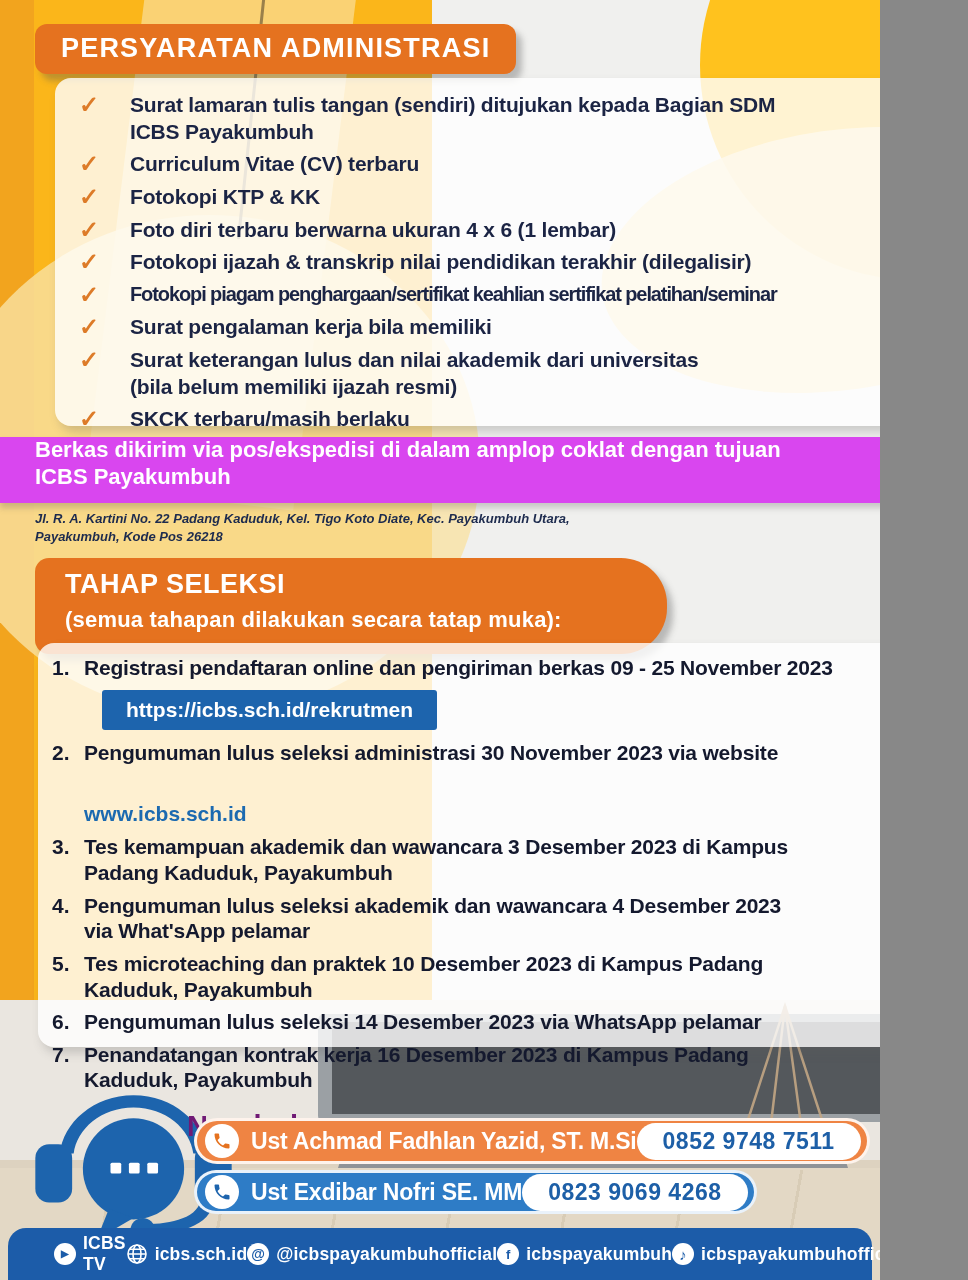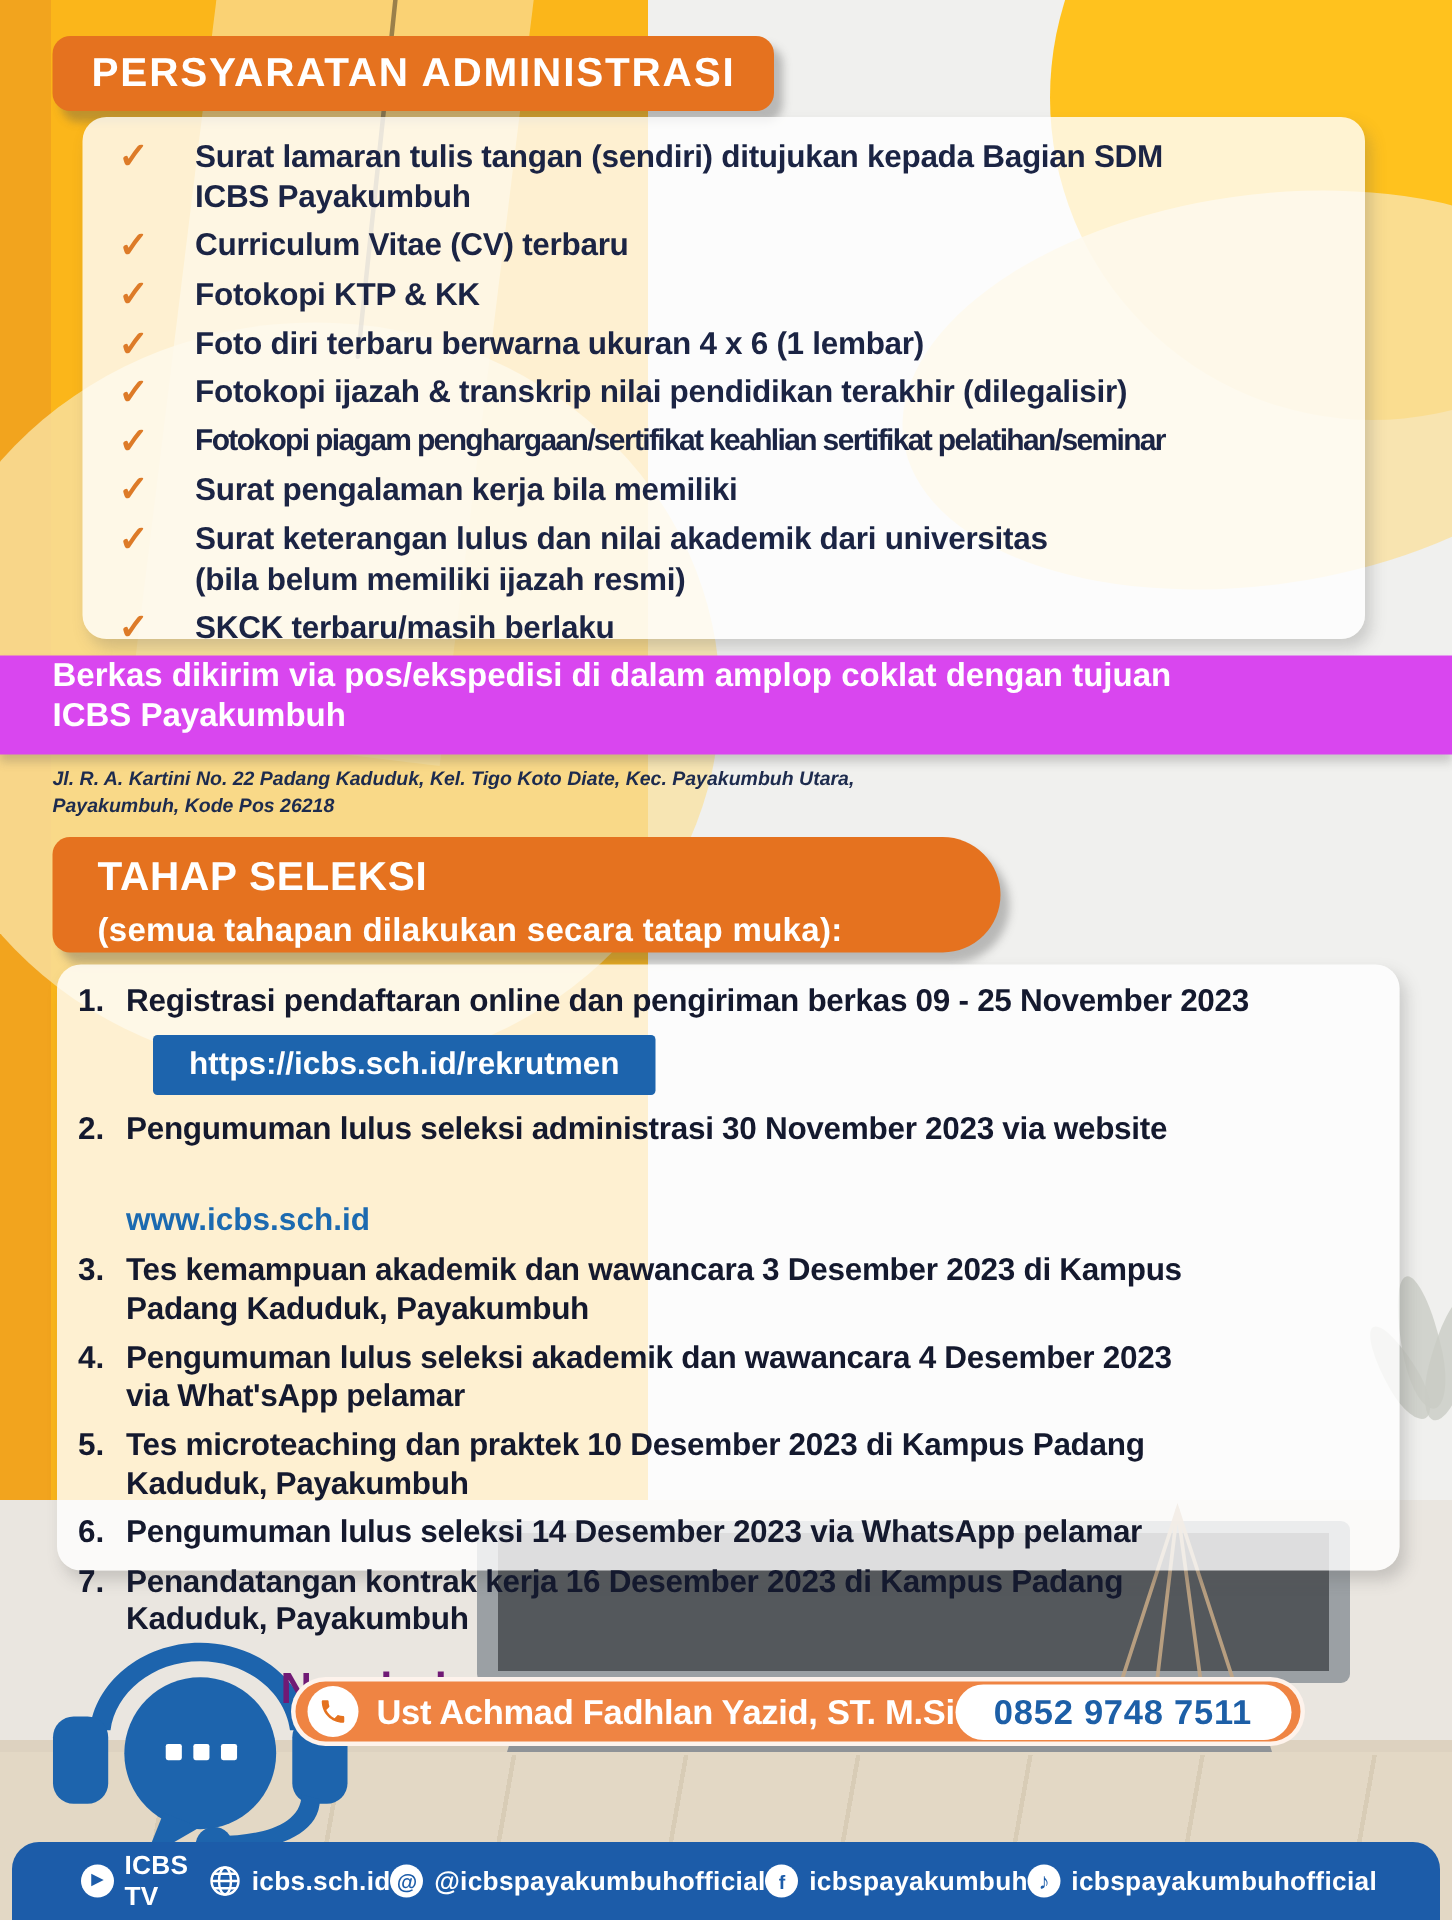--- a/index.html
+++ b/index.html
@@ -1,18 +1,18 @@
 <!DOCTYPE html>
 <html><head>
 <meta charset="utf-8">
 <style>
   html,body{margin:0;padding:0;}
   body{background:#888;}
   .poster{
-    position:relative; width:968px; height:1280px; overflow:hidden;
+    position:relative; width:880px; height:1280px; overflow:hidden;
     font-family:"Liberation Sans", sans-serif; font-weight:bold;
     background:#f0f0ee;
   }
   
   .bg-yellow-left{position:absolute;left:0;top:0;width:432px;height:1078px;
     background:linear-gradient(90deg,#f2a41e 0 34px,#fbb61a 34px);}
   .bg-yellow-blob-tr{position:absolute;left:700px;top:-150px;width:430px;height:430px;
     border-radius:50%;background:#ffc21e;}
   .bg-cream-beam{position:absolute;left:118px;top:-60px;width:210px;height:560px;
     background:#f9e2a4;opacity:.65;transform:rotate(7deg);}
@@ -58,21 +58,21 @@
   
   .ship-banner{position:absolute;left:0;top:437px;width:968px;height:66px;background:#d946ef;
     display:flex;align-items:flex-start;box-shadow:0 5px 6px rgba(80,80,80,.25);}
   .ship-banner span{display:block;margin-left:35px;max-width:850px;color:#fff;font-size:22px;
     line-height:1.22;white-space:pre-line;}
   
   .address{position:absolute;left:35px;top:510px;max-width:890px;font-style:italic;
     font-size:13px;line-height:1.4;color:#1d2b4e;white-space:pre-line;}
   
   .title-tahap{left:35px;top:558px;width:632px;border-radius:14px 46px 46px 14px;
-    padding:11px 0 2px 30px;box-sizing:border-box;}
+    padding:11px 0 21px 30px;box-sizing:border-box;}
   .title-tahap .t1{display:block;font-size:27px;letter-spacing:.5px;}
   .title-tahap .t2{display:block;font-size:22px;margin-top:7px;letter-spacing:.2px;}
   .card-steps{left:38px;top:643px;width:895px;height:404px;padding:12px 18px 0 14px;box-sizing:border-box;}
   .step-row{display:flex;align-items:flex-start;margin-bottom:7px;}
   .step-num{flex:0 0 32px;font-size:21px;color:#14192e;line-height:1.22;}
   .step-body{flex:1;}
   .step-text{font-size:21px;line-height:1.22;color:#14192e;white-space:pre-line;letter-spacing:-0.2px;display:block;}
   .step-button{display:inline-block;margin:9px 0 3px 18px;background:#1d64ad;color:#fff;
     font-size:21px;padding:8px 24px;border-radius:3px;text-decoration:none;}
   .step-link{display:block;color:#1c6ab0;font-size:21px;line-height:1.25;text-decoration:none;margin-top:36px;}
@@ -270,20 +270,29 @@
   <div class="pills">
     <div class="pill orange">
         <span class="phone-disc">
           <svg width="20" height="20" viewBox="0 0 24 24">
             <path d="M6.62 10.79c1.44 2.83 3.76 5.14 6.59 6.59l2.2-2.2c.27-.27.67-.36 1.02-.24 1.12.37 2.33.57 3.57.57.55 0 1 .45 1 1V20c0 .55-.45 1-1 1-9.39 0-17-7.61-17-17 0-.55.45-1 1-1h3.5c.55 0 1 .45 1 1 0 1.25.2 2.45.57 3.57.11.35.03.74-.25 1.02l-2.2 2.2z"></path>
           </svg>
         </span>
         <span class="pname">Ust Achmad Fadhlan Yazid, ST. M.Si</span>
         <span class="pnum">0852 9748 7511</span>
       </div>
+      <div class="pill blue">
+        <span class="phone-disc">
+          <svg width="20" height="20" viewBox="0 0 24 24">
+            <path d="M6.62 10.79c1.44 2.83 3.76 5.14 6.59 6.59l2.2-2.2c.27-.27.67-.36 1.02-.24 1.12.37 2.33.57 3.57.57.55 0 1 .45 1 1V20c0 .55-.45 1-1 1-9.39 0-17-7.61-17-17 0-.55.45-1 1-1h3.5c.55 0 1 .45 1 1 0 1.25.2 2.45.57 3.57.11.35.03.74-.25 1.02l-2.2 2.2z"></path>
+          </svg>
+        </span>
+        <span class="pname">Ust Exdibar Nofri SE. MM</span>
+        <span class="pnum">0823 9069 4268</span>
+      </div>
   </div>
 
   <div class="footer">
     <div class="f-item">
         <span class="f-ic">
           <span class="disc play">▶</span>
 
         </span>
         <span>ICBS TV</span>
       </div>

